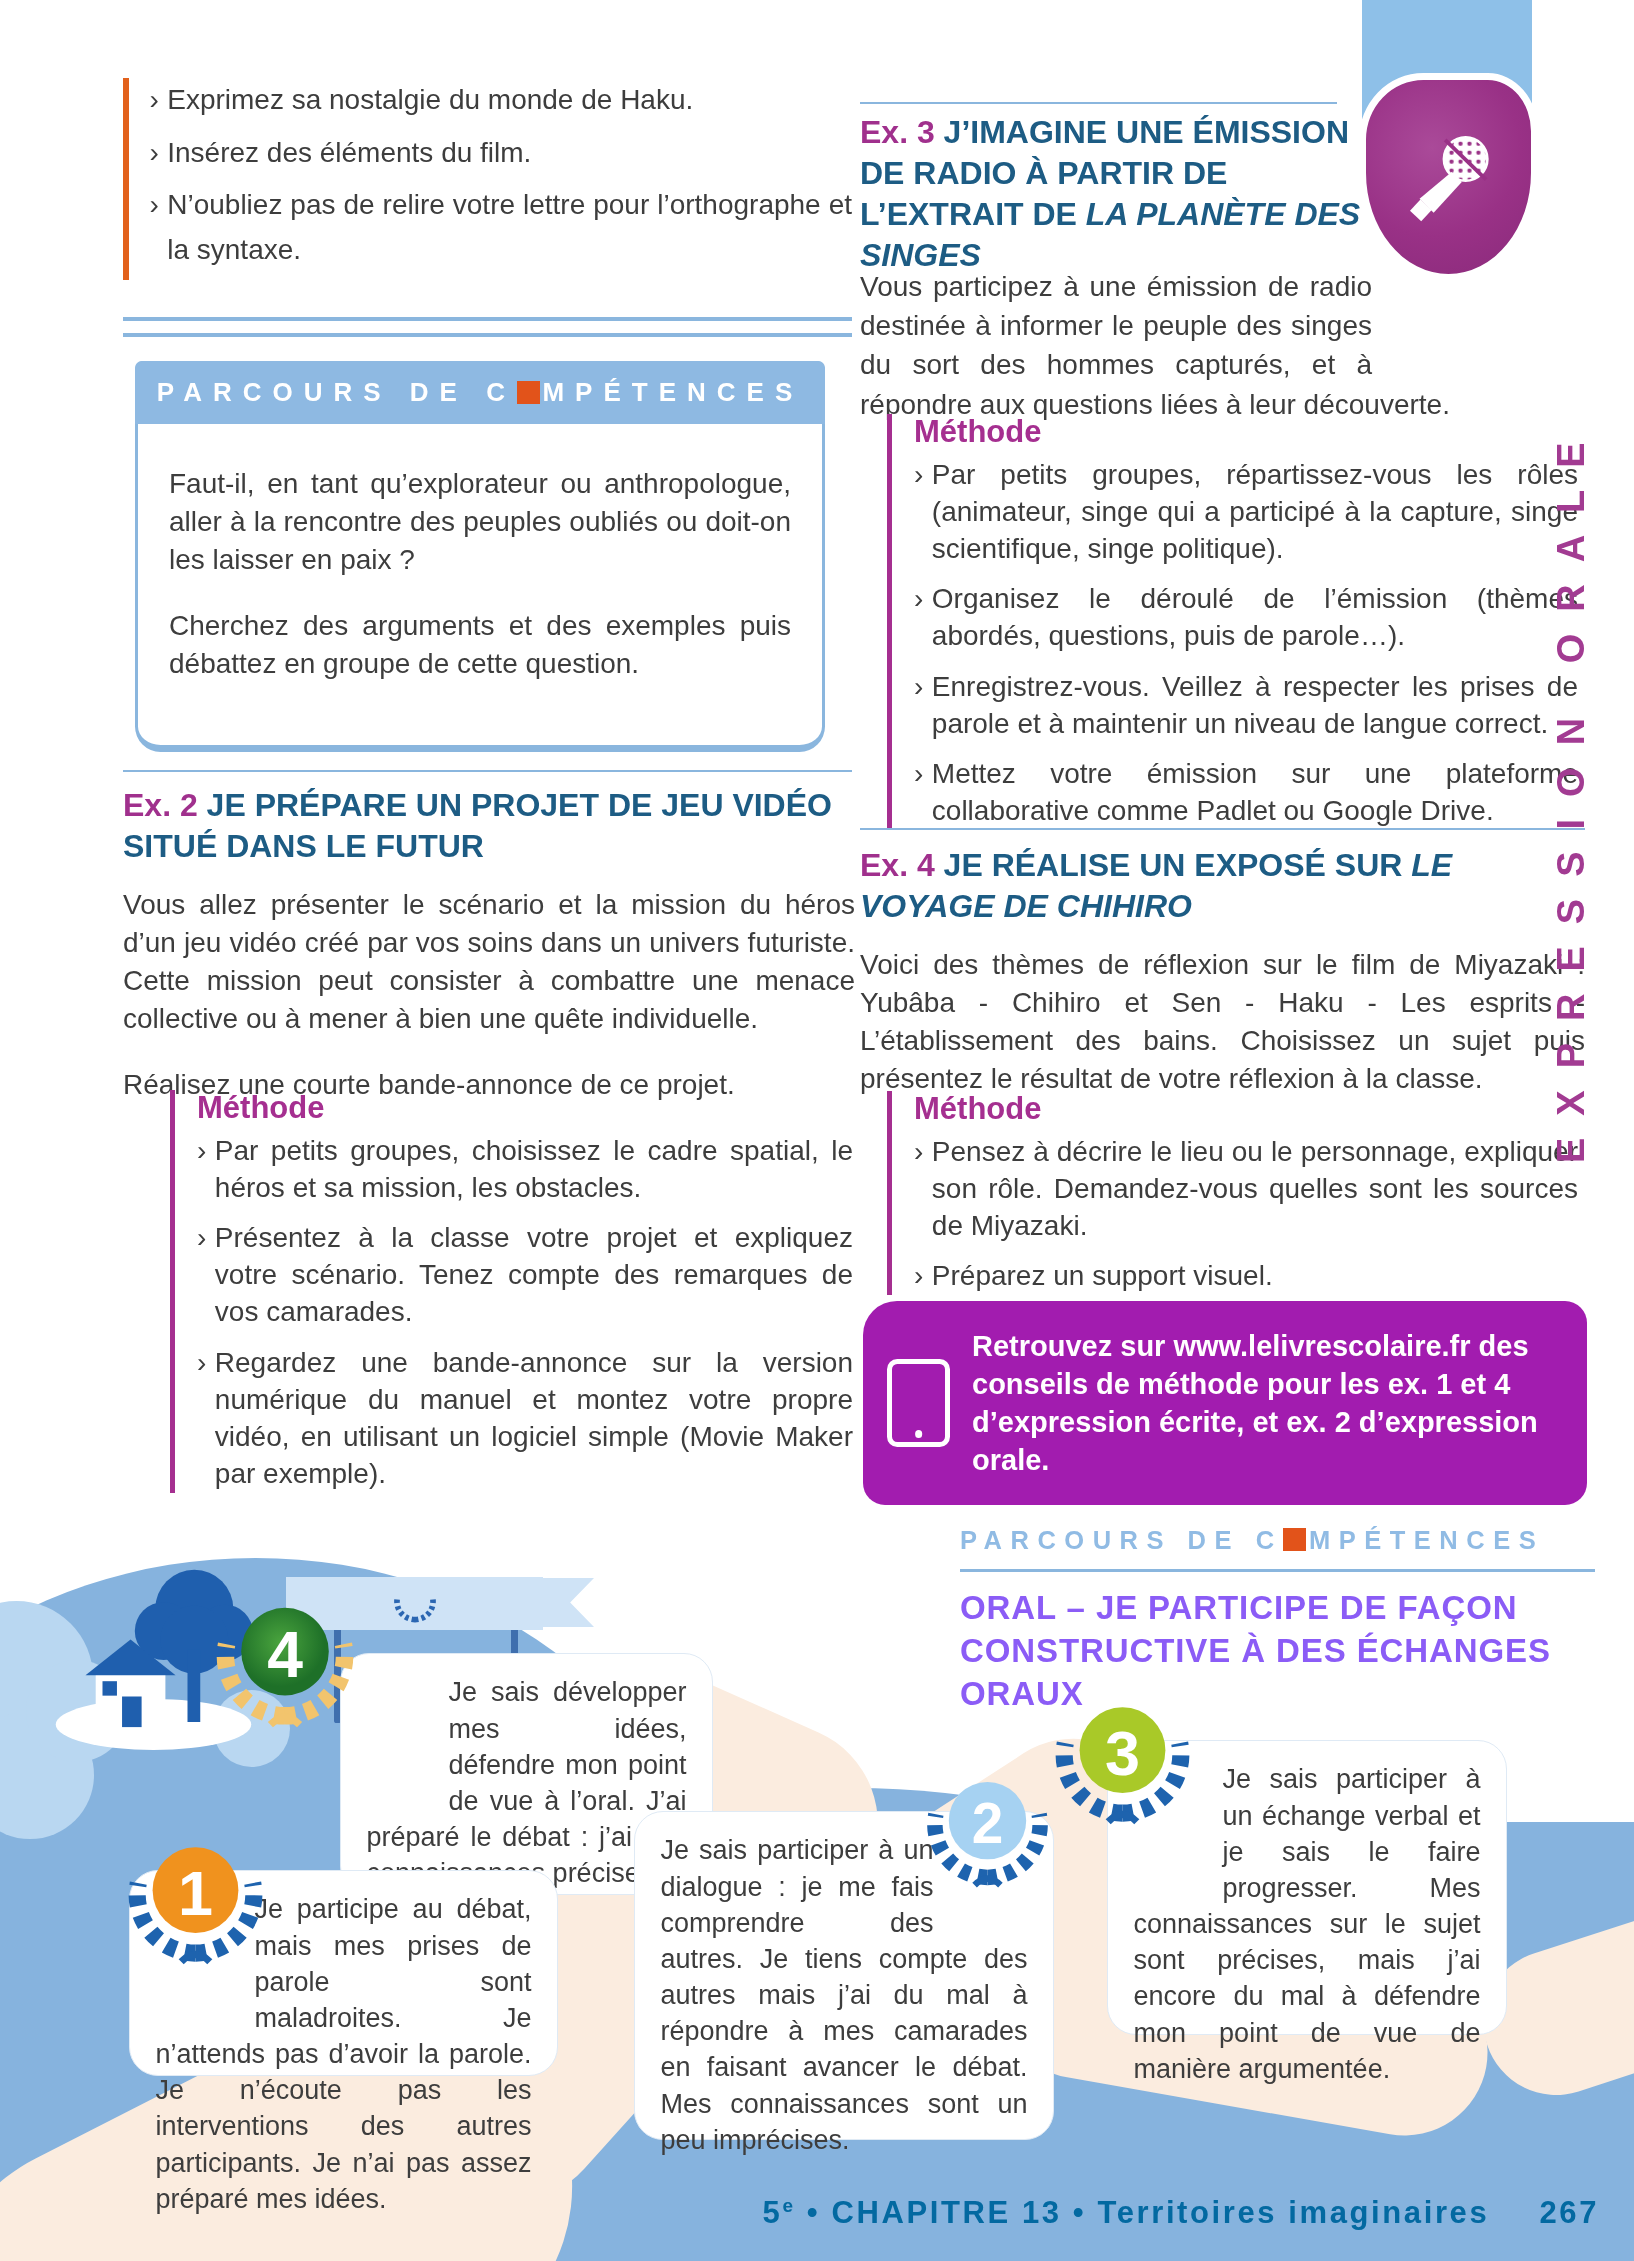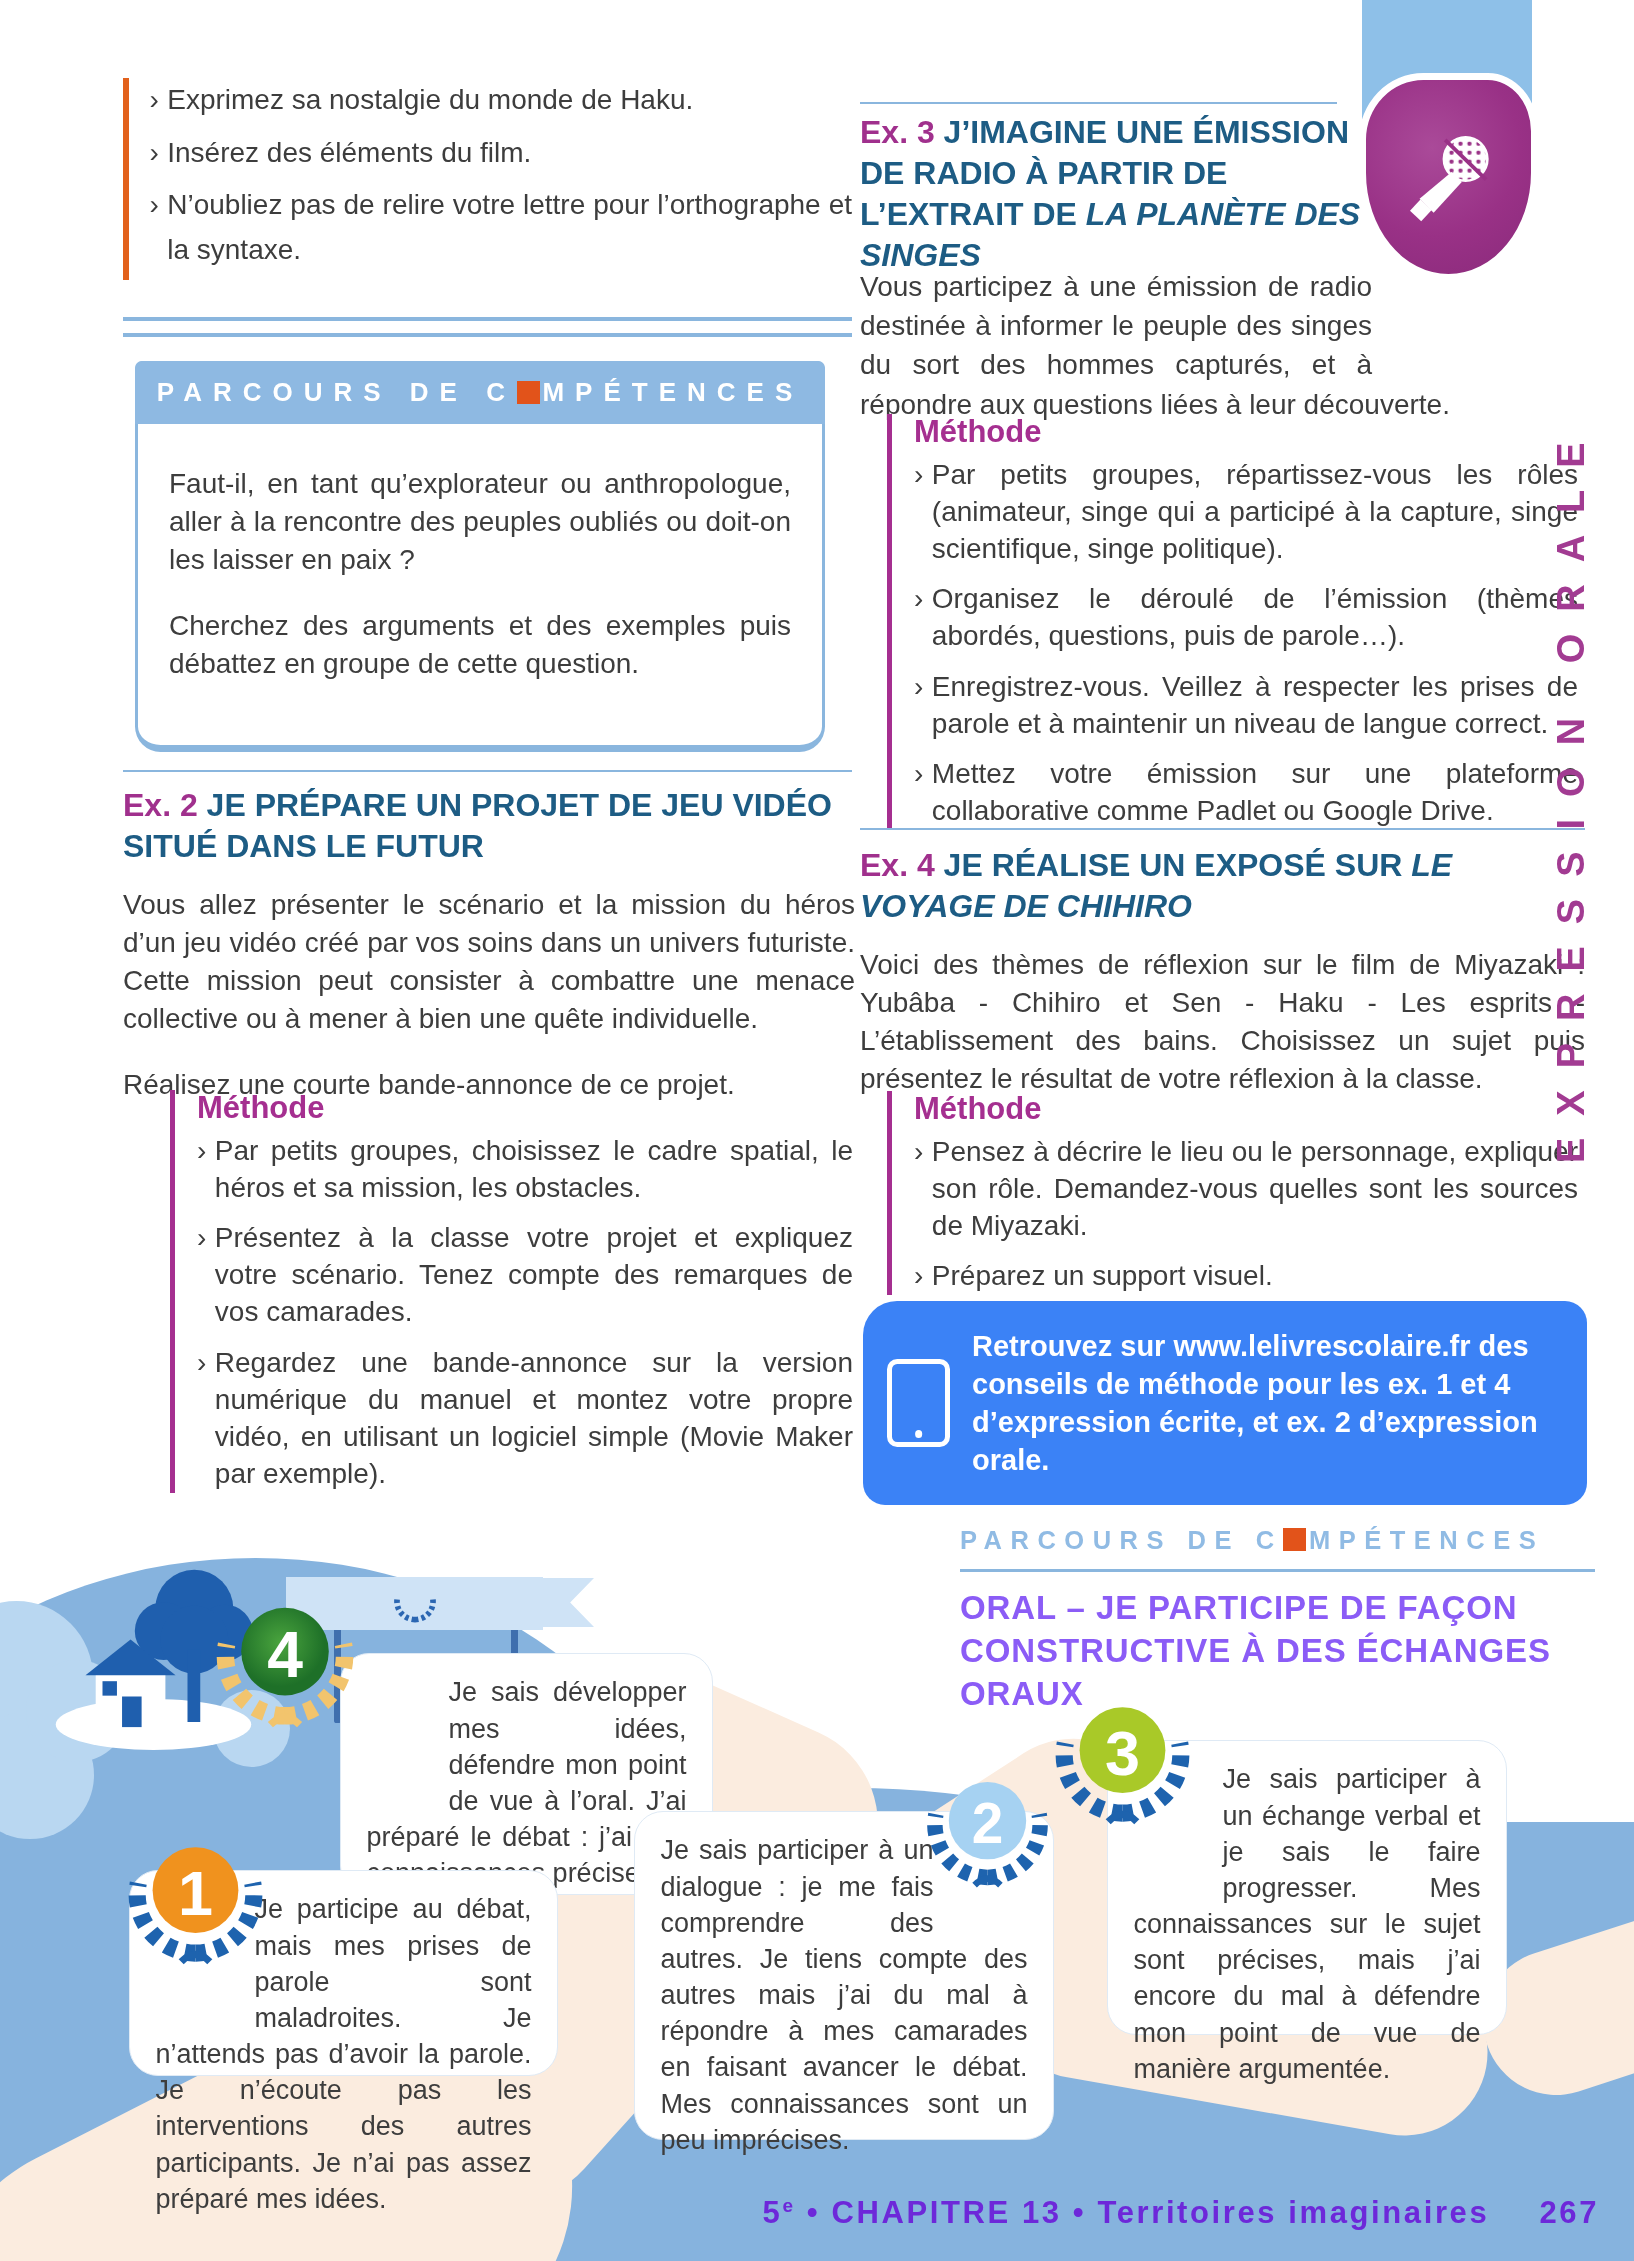--- a/index.html
+++ b/index.html
@@ -39,21 +39,21 @@
     border-radius:36% 28% 50% 50% / 32% 28% 52% 52%;
     display:flex;align-items:center;justify-content:center;}
   .ex3-title{left:860px;top:112px;width:519px;}
   .ex3-intro{left:860px;top:267px;width:725px;font-size:28px;line-height:1.4;text-align:justify;}
   .float-r{float:right;width:213px;height:85px;}
   .methode3{left:887px;top:414px;width:691px;}
   .m-item:last-child{margin-bottom:0;}
   .sep-ex4{left:860px;top:828px;width:725px;}
   .ex4-block{left:860px;top:845px;width:725px;}
   .methode4{left:887px;top:1091px;width:691px;}
-  .resource-box{left:863px;top:1301px;width:724px;background:#3b82f6;border-radius:34px 22px 22px 22px;display:flex;align-items:center;gap:22px;padding:25.5px 24px;box-sizing:border-box;}
+  .resource-box{left:863px;top:1301px;width:724px;background:#a21caf;border-radius:34px 22px 22px 22px;display:flex;align-items:center;gap:22px;padding:25.5px 24px;box-sizing:border-box;}
   .tablet{flex:0 0 auto;width:53px;height:78px;border:5.1px solid #fff;border-radius:10.2px;position:relative;}
   .tablet::after{content:"";position:absolute;left:50%;bottom:4.3px;transform:translateX(-50%);width:7.7px;height:7.7px;border-radius:50%;background:#fff;}
   .resource-text{color:#fff;font-weight:bold;font-size:29px;line-height:1.32;}
   
   .vert-banner{left:1538px;top:39px;height:1124px;width:66px;
     writing-mode:vertical-rl;transform:rotate(180deg);
     font-size:38px;font-weight:bold;letter-spacing:22px;color:#a23b92;
     display:flex;align-items:center;}
   
   .situer{left:960px;top:1521px;width:635px;z-index:6;}
@@ -80,21 +80,21 @@
   .ribbon-tail{left:541px;top:1578px;width:53px;height:49px;background:#cfe3f6;
     clip-path:polygon(0 0,100% 0,55% 50%,100% 100%,0 100%);}
   .bubble{background:#ffffff;border:1.7px solid #dfeaf5;border-radius:29px;box-sizing:border-box;padding:20.4px 25.5px;font-size:27px;line-height:1.34;text-align:justify;}
   .bubble .sp-l{float:left;}
   .bubble .sp-r{float:right;}
   .bubble4{left:340px;top:1653px;width:373px;height:242px;}
   .bubble1{left:129px;top:1870px;width:429px;height:206px;}
   .bubble2{left:634px;top:1811px;width:420px;height:329px;}
   .bubble3{left:1107px;top:1740px;width:400px;height:295px;}
   .badge{position:absolute;}
-  .footer{left:0;top:2195px;width:1599px;text-align:right;color:#6d28d9;font-size:31px;letter-spacing:2.6px;font-weight:bold;z-index:6;}
+  .footer{left:0;top:2195px;width:1599px;text-align:right;color:#0369a1;font-size:31px;letter-spacing:2.6px;font-weight:bold;z-index:6;}
   .footer sup{font-size:19px;}
   .page-num{margin-left:39px;}
 </style>
 </head>
 <body>
 
 <div class="abs orange-list">
   <div class="b-item">
     <span class="b-mark">›</span>
     <span>Exprimez sa nostalgie du monde de Haku.</span>

